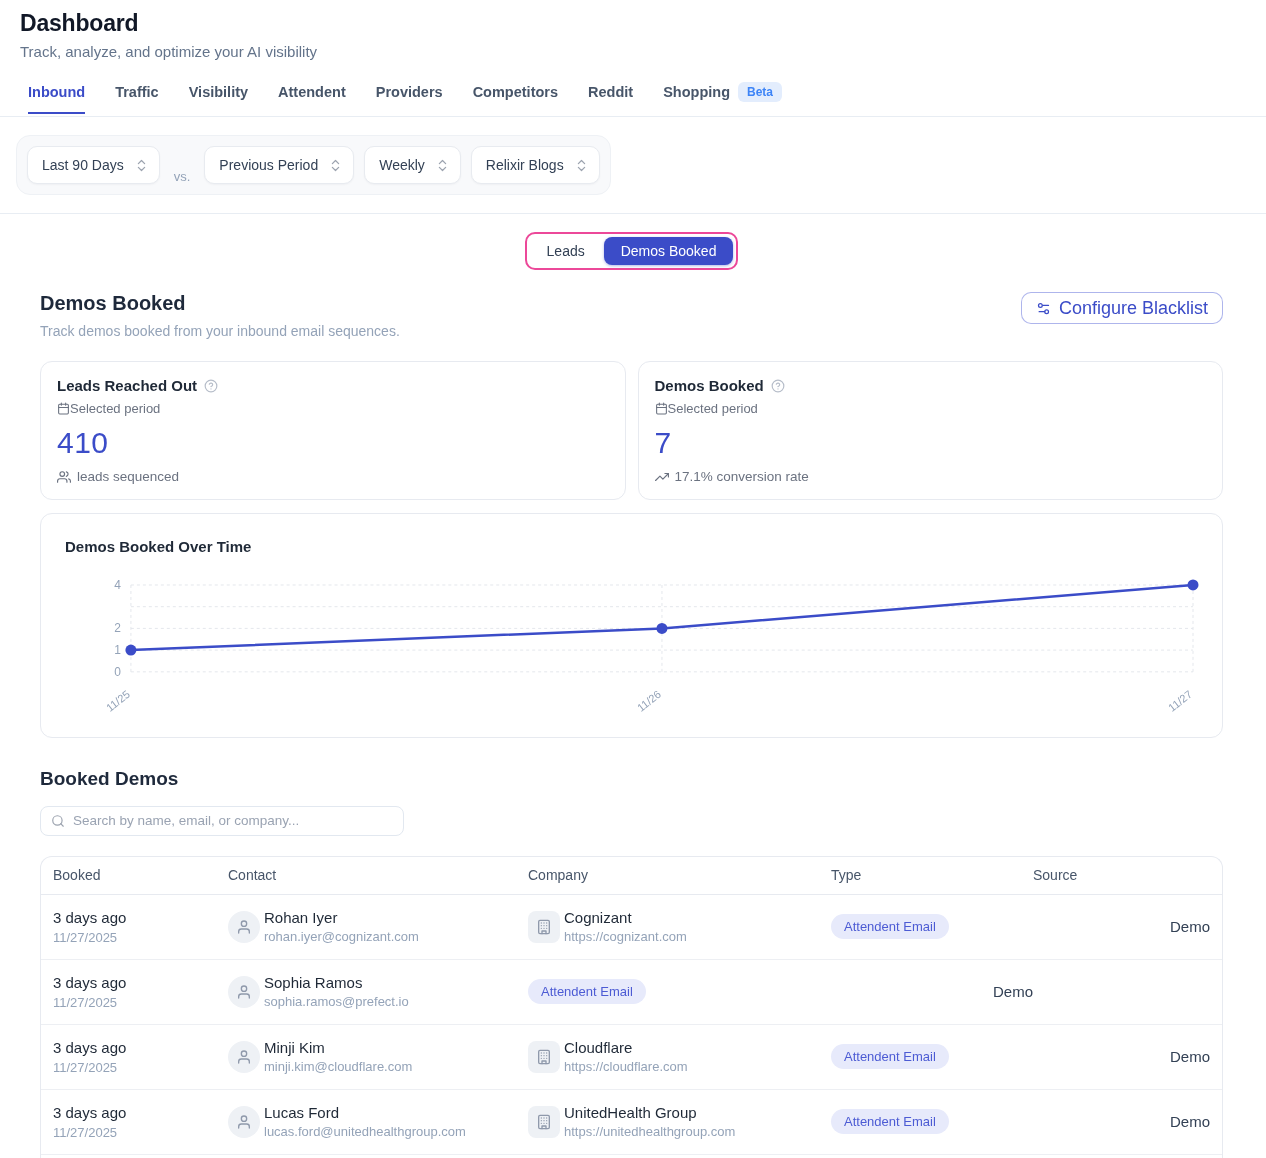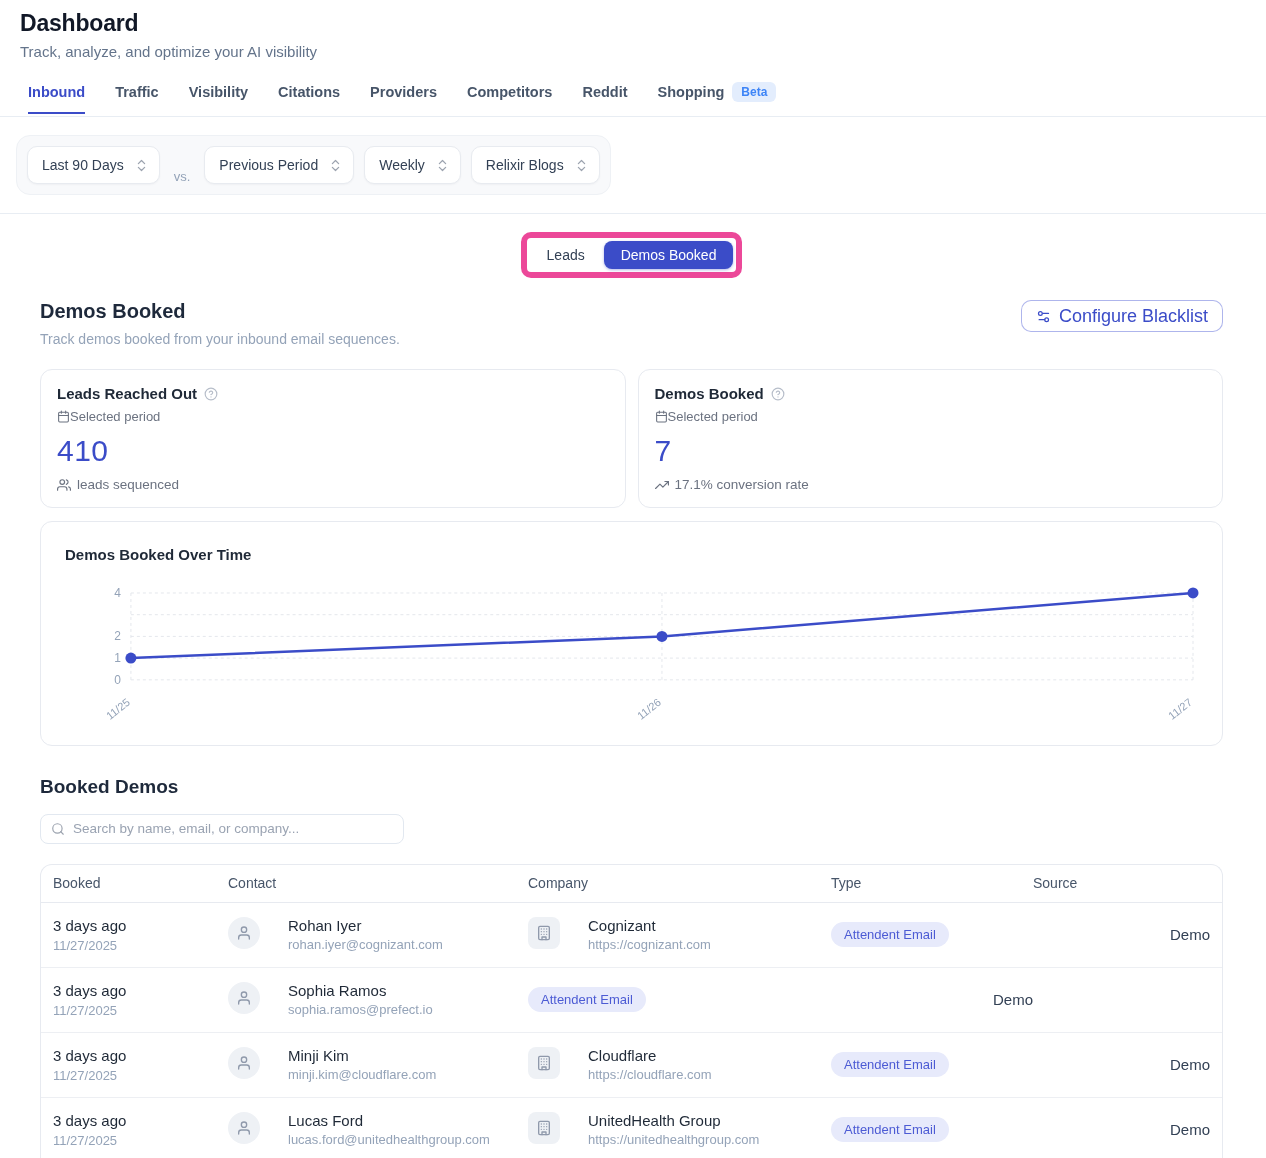--- a/index.html
+++ b/index.html
@@ -36,21 +36,21 @@
             padding:0 10px 0 14px; font-size:14px; color:#334155; cursor:pointer;
             box-shadow:0 1px 2px rgba(16,24,40,.04); }
   .select .chev { color:#9ca3af; }
   .vs-label { font-size:13px; color:#94a3b8; padding:0 4px; }
 
   
   .main { padding:0 43px 0 40px; }
 
   
   .toggle-wrap { display:flex; justify-content:center; margin-top:18px; }
-  .toggle { display:inline-flex; align-items:center; background:#fff; border:6px solid #ec4899;
+  .toggle { display:inline-flex; align-items:center; background:#fff; border:2px solid #ec4899;
             border-radius:10px; padding:3px; gap:2px; }
   .toggle-opt { font-size:14px; color:#334155; padding:6px 17px; border-radius:8px;
                 cursor:pointer; background:transparent; border:none;
                 font-family:"Liberation Sans",sans-serif; }
   .toggle-opt.active { background:#3b4cc8; color:#fff; font-weight:500;
                        box-shadow:0 1px 3px rgba(59,76,200,.4); }
 
   
   .section-head { display:flex; justify-content:space-between; align-items:flex-start; margin-top:22px; }
   .section-title { font-size:20px; font-weight:700; color:#1e293b; }
@@ -93,21 +93,21 @@
 
   
   .table { margin-top:20px; border:1px solid #e7eaf0; border-radius:12px 12px 0 0; border-bottom:none;
            overflow:hidden; background:#fff; }
   .t-head, .t-row { display:grid; grid-template-columns:175px 300px 303px 202px 1fr; padding:0 12px; }
   .t-head { height:38px; align-items:center; border-bottom:1px solid #e7eaf0; }
   .t-head > div { font-size:14px; font-weight:500; color:#475569; }
   .t-row { height:65px; align-items:center; border-bottom:1px solid #edeff3; cursor:pointer; }
   .cell-booked .rel { font-size:15px; color:#1f2937; }
   .cell-booked .date { margin-top:4px; font-size:13px; color:#94a3b8; }
-  .cell-person { display:flex; align-items:flex-start; gap:28px; }
+  .cell-person { display:flex; align-items:center; gap:4px; }
   .avatar { width:32px; height:32px; border-radius:50%; background:#eef1f5; color:#8f99ab;
             display:flex; align-items:center; justify-content:center; }
   .org-icon { width:32px; height:32px; border-radius:8px; background:#eef1f5; color:#8f99ab;
               display:flex; align-items:center; justify-content:center; }
   .p-name { font-size:15px; font-weight:500; color:#1f2937; }
   .p-sub { margin-top:3px; font-size:13px; color:#94a3b8; }
   .type-badge { display:inline-block; background:#e7eafb; color:#4c5bd4; font-size:13px;
                 padding:5px 13px; border-radius:999px; }
   .cell-source { font-size:15px; color:#334155;text-align:right; }
 </style>
@@ -130,21 +130,21 @@
       <span>Traffic</span>
 
     </div>
 
     <div class="tab">
       <span>Visibility</span>
 
     </div>
 
     <div class="tab">
-      <span>Citations</span>
+      <span>Attendent</span>
 
     </div>
 
     <div class="tab">
       <span>Providers</span>
 
     </div>
 
     <div class="tab">
       <span>Competitors</span>

